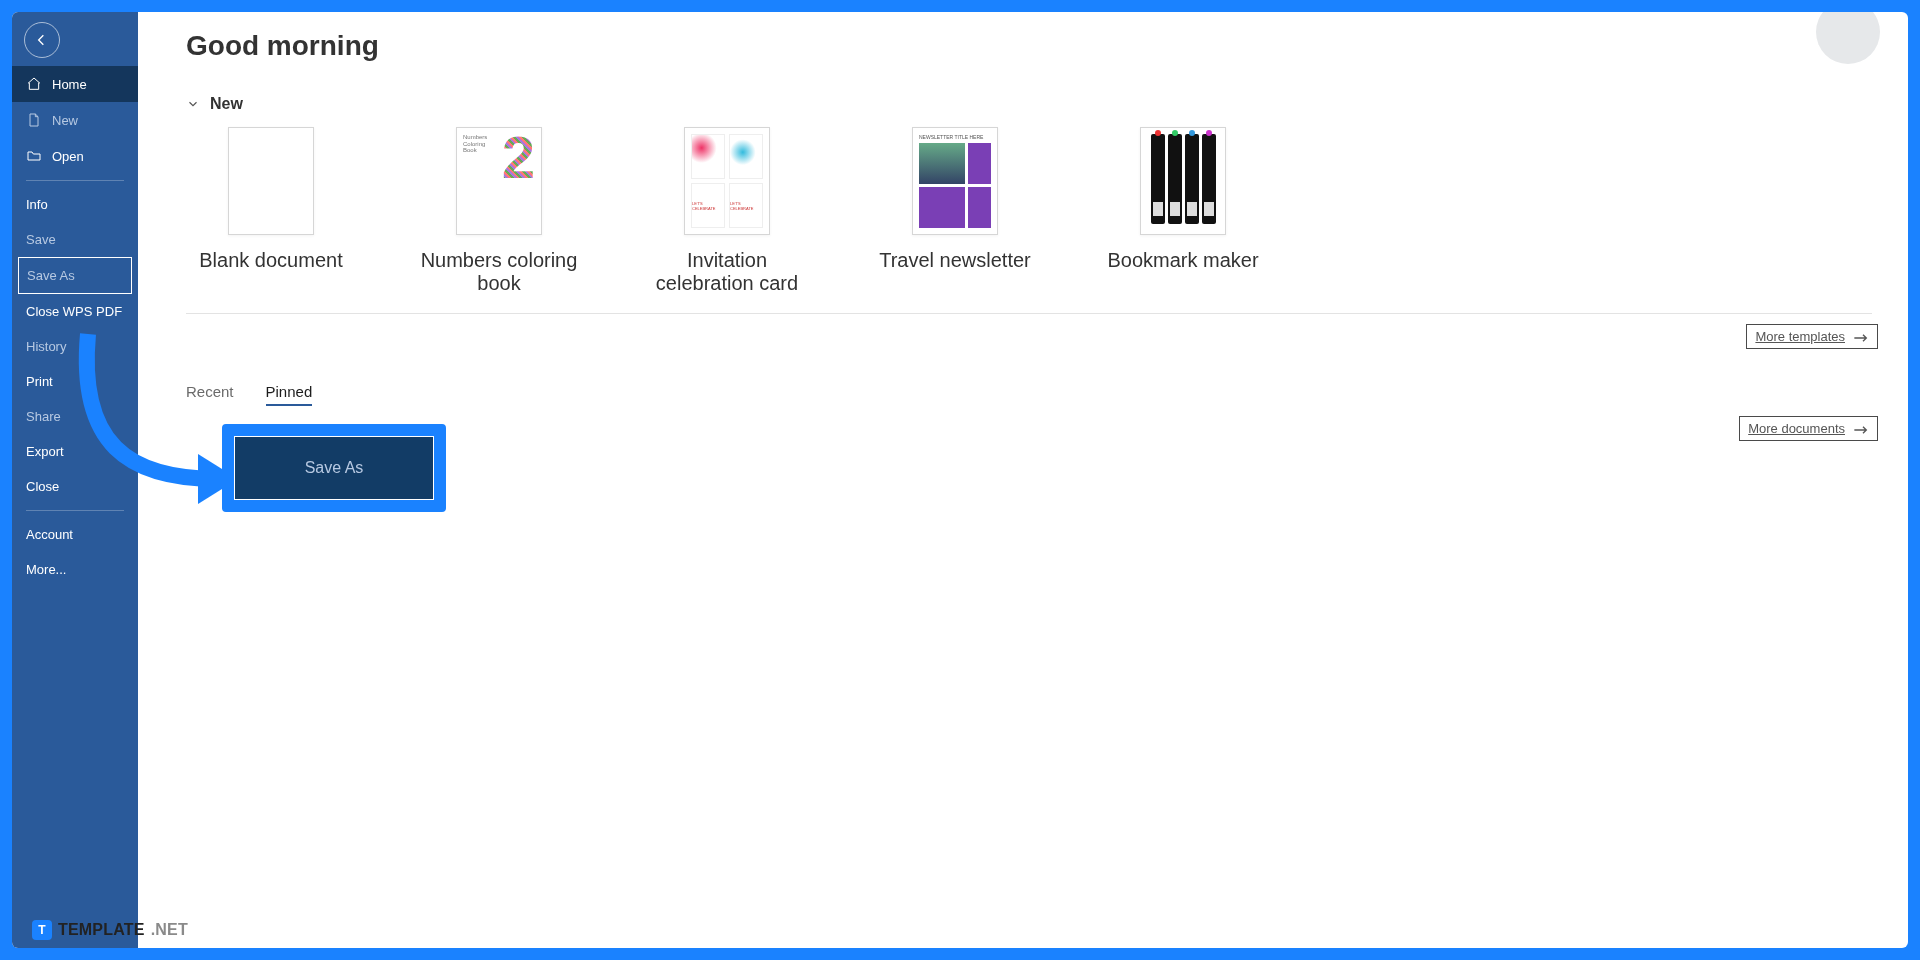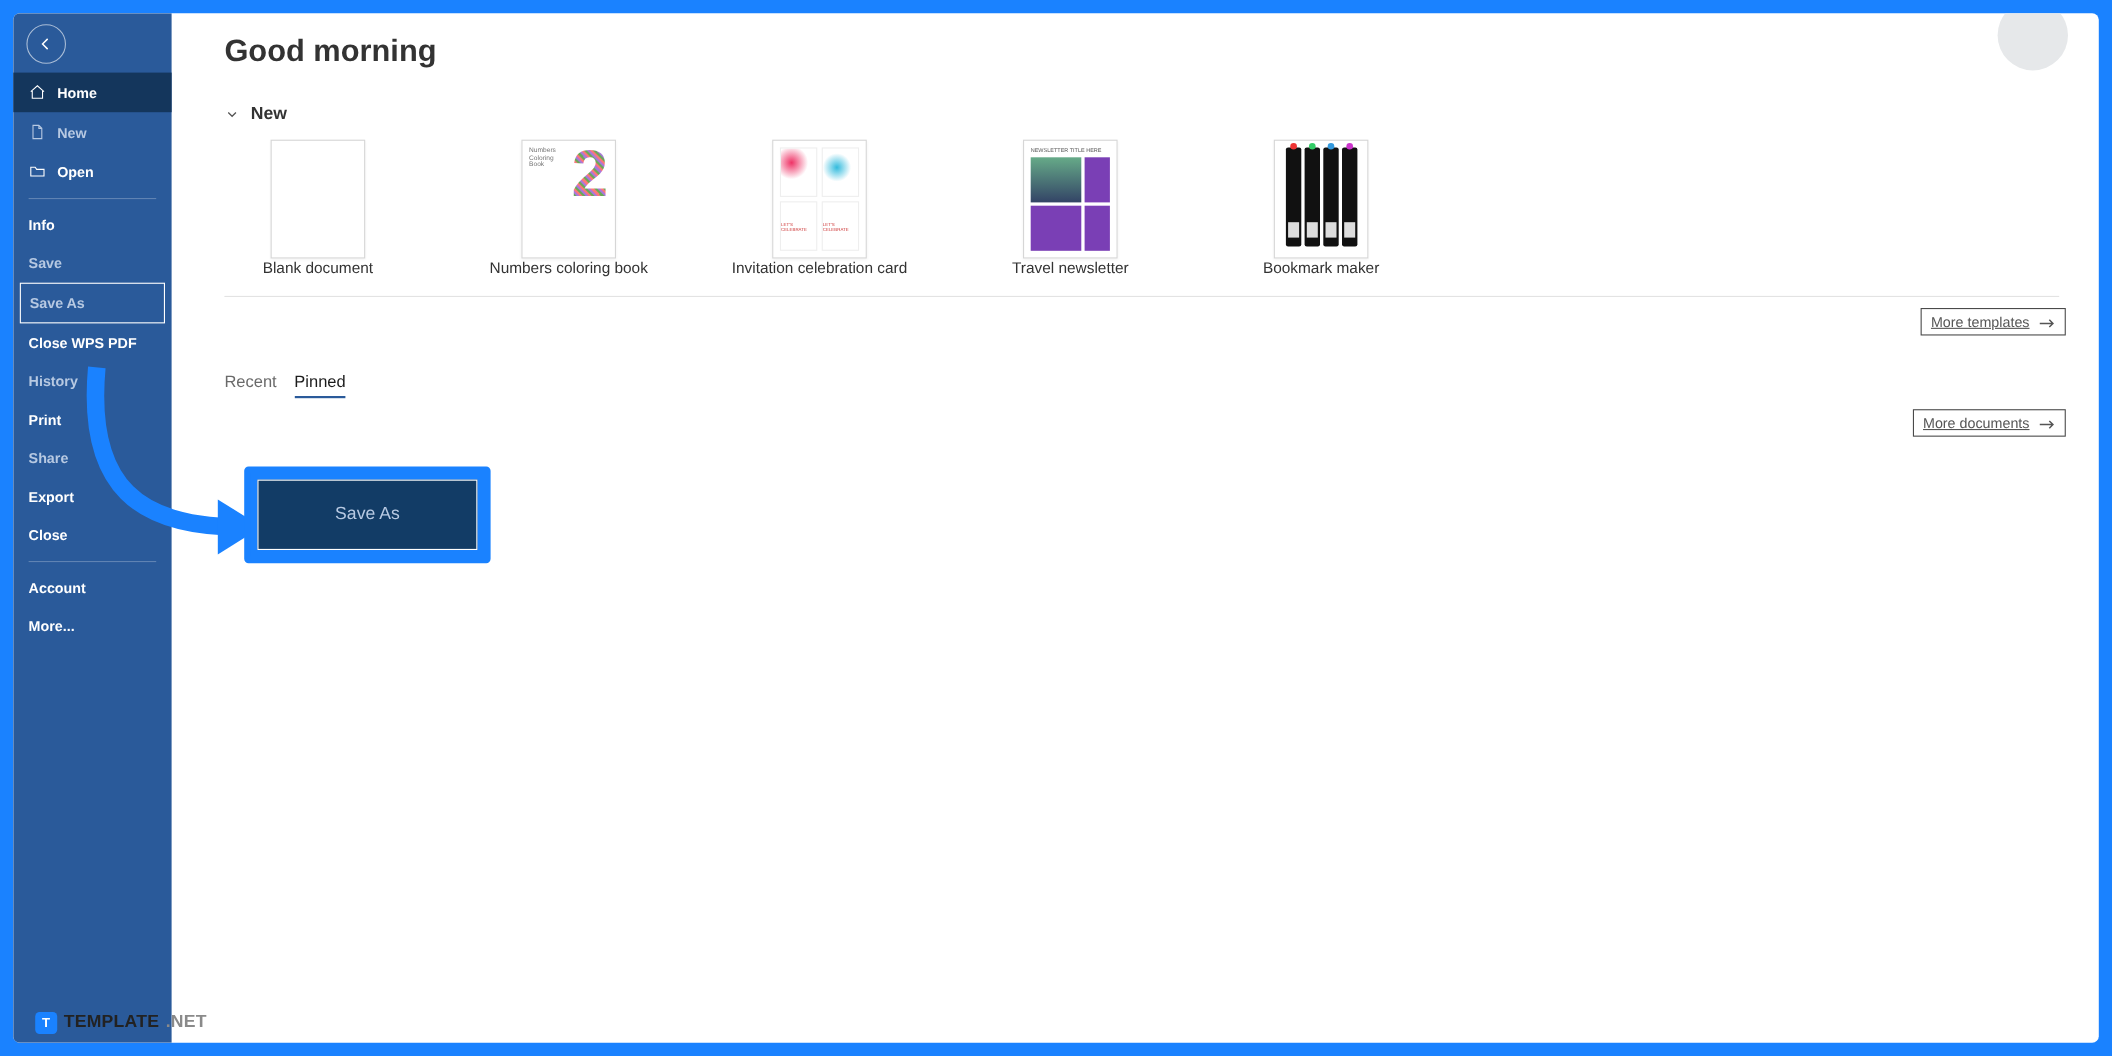--- a/index.html
+++ b/index.html
@@ -16,28 +16,27 @@
   position: absolute;
   inset: 0;
   display: flex;
   background: #fff;
   border-radius: 6px;
   overflow: hidden;
 }
 
 
 .sidebar {
-  width: 144px;
+  width: 126px;
   background: linear-gradient(#2a5a9a,#2a5a9a);
   color: #fff;
   display: flex;
   flex-direction: column;
   font-size: 13px;
   position: relative;
-  font-weight: bold;
 }
 .back-btn {
   width: 36px; height: 36px;
   margin: 10px 12px 8px 12px;
   border: 1px solid rgba(255,255,255,.6);
   border-radius: 50%;
   display:flex;align-items:center;justify-content:center;
   cursor:pointer;
 }
 .back-btn svg { width:16px;height:16px;stroke:#fff;fill:none;stroke-width:2; }
@@ -85,32 +84,32 @@
 .templates{
   display:flex;gap:58px;align-items:flex-start;
   padding-bottom:18px;
 }
 .tmpl{display:flex;flex-direction:column;align-items:center;width:170px;cursor:pointer;}
 .thumb{
   width:86px;height:108px;border:1px solid #d6d6d6;background:#fff;
   box-shadow:0 1px 3px rgba(0,0,0,.05);
   position:relative;overflow:hidden;
 }
-.tmpl-label{font-size:14px;color:#333;text-align:center;}
+.tmpl-label{font-size:20px;color:#333;margin-top:14px;text-align:center;}
 
 .divider{height:1px;background:#e3e3e3;margin-right:6px;}
 
 .link-row{display:flex;justify-content:flex-end;margin-top:10px;}
 .more-link{
   border:1px solid #4a4a4a;padding:4px 8px;display:flex;align-items:flex-end;gap:8px;
   font-size:13px;color:#555;cursor:pointer;text-decoration:underline;
 }
 .more-link svg{width:16px;height:12px;stroke:#555;fill:none;stroke-width:2;}
 
-.tabs{margin-top:34px;display:flex;gap:16px;font-size:15px;}
+.tabs{margin-top:34px;display:flex;gap:32px;font-size:15px;}
 .tab{padding-bottom:4px;color:#6a6a6a;cursor:pointer;}
 .tab.active{color:#1c1c1c;font-weight:400;border-bottom:2px solid #2a5a9a;}
 
 .hint{font-size:14px;color:#333;margin-top:18px;}
 .link-row.docs{}
 
 
 .arrow-svg{position:absolute;left:56px;top:312px;width:230px;height:210px;pointer-events:none;}
 .callout{
   position:absolute;left:210px;top:412px;width:224px;height:88px;

